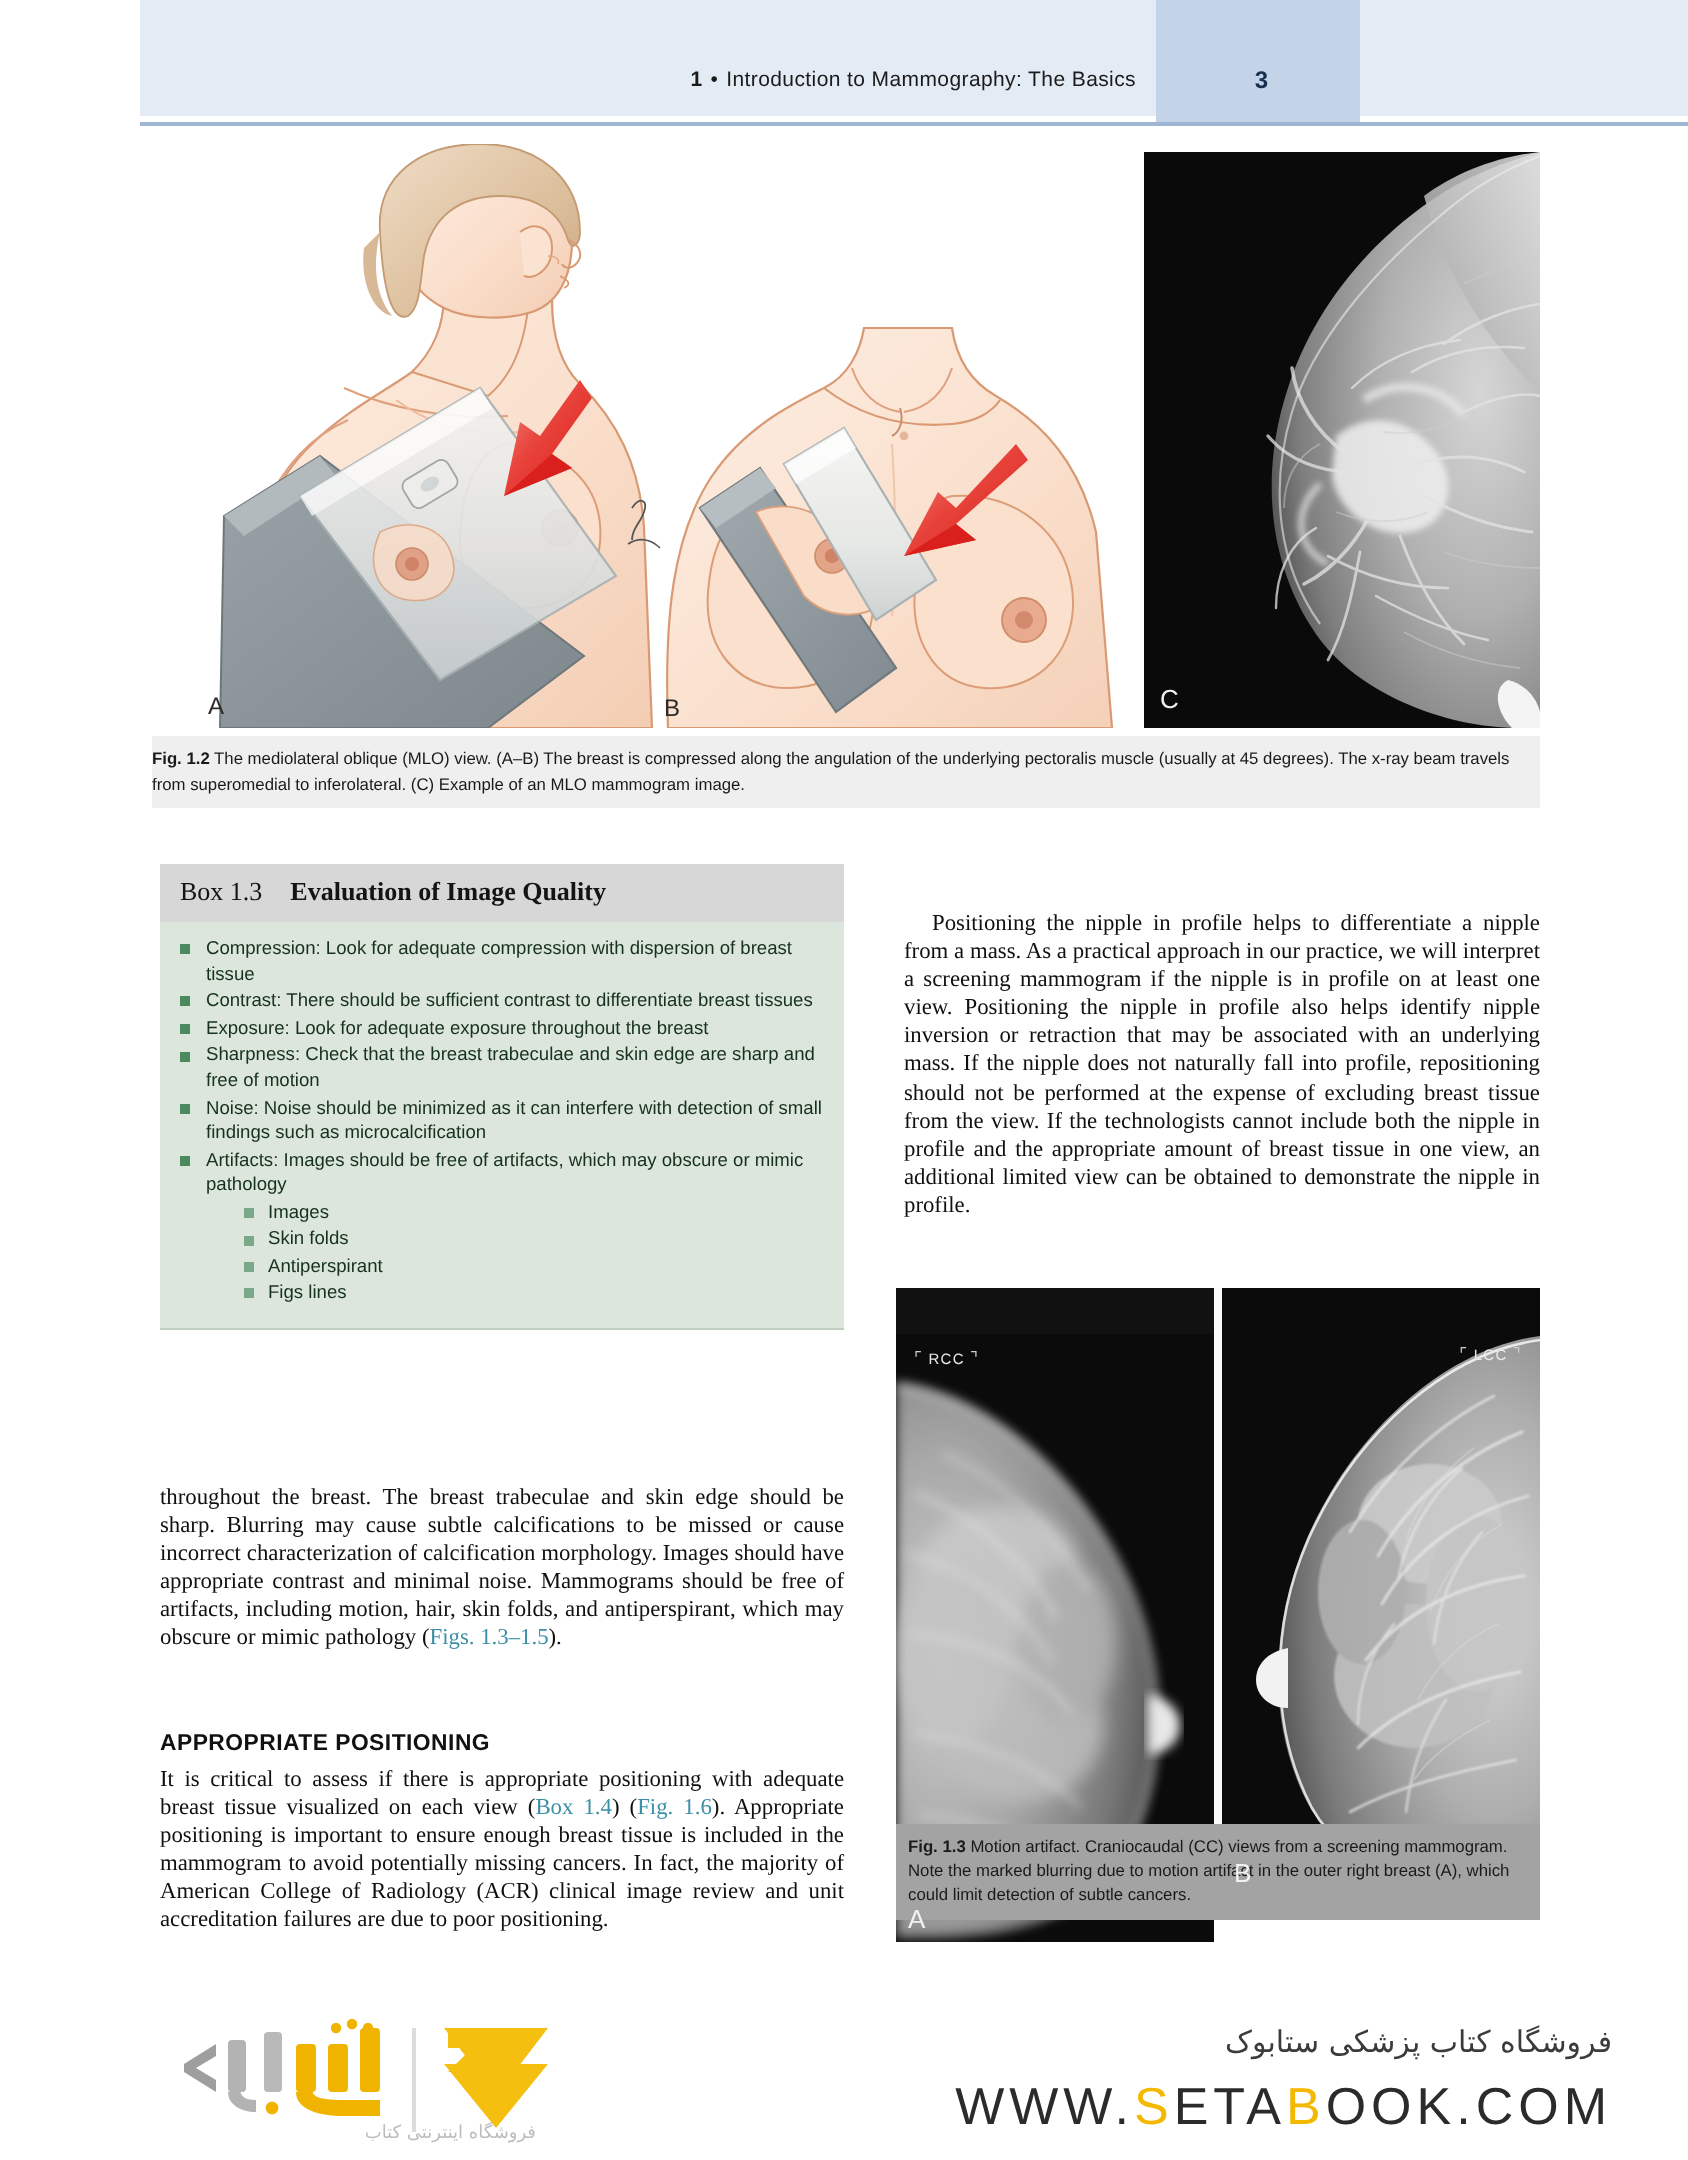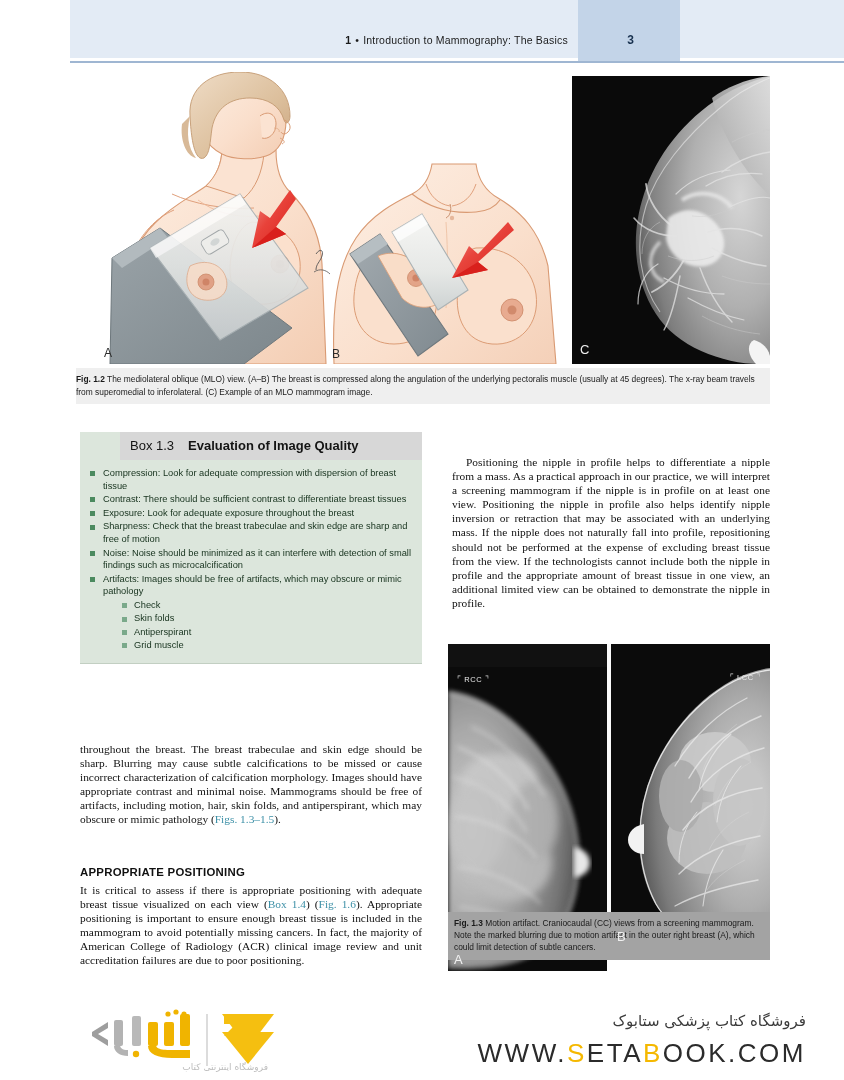--- a/index.html
+++ b/index.html
@@ -76,22 +76,22 @@
 
   
   .box13{
     position:absolute;left:80px;top:432px;width:342px;
     background:#dce6dc;
     border-bottom:1px solid #c2cfc2;
   }
   .box13-head{
     background:#d7d7d7;
     padding:6px 10px 7px 10px;
-    font-family:Liberation Sans, sans-serif;
-    font-size:13px;color:#141414;margin-left:40px;
+    font-family:Liberation Serif, serif;
+    font-size:13px;color:#141414;
   }
   .box13-head .num{font-weight:normal;}
   .box13-head .ttl{font-weight:bold;margin-left:14px;}
   .box13-body{
     padding:7px 10px 10px 10px;
   }
   ul.blist{list-style:none;margin:0;padding:0;}
   ul.blist > li{
     position:relative;
     padding-left:13px;
@@ -436,24 +436,24 @@
     <div class="box13-body">
       <ul class="blist">
         <li>Compression: Look for adequate compression with dispersion of breast tissue</li>
         <li>Contrast: There should be sufficient contrast to differentiate breast tissues</li>
         <li>Exposure: Look for adequate exposure throughout the breast</li>
         <li>Sharpness: Check that the breast trabeculae and skin edge are sharp and free of motion</li>
         <li>Noise: Noise should be minimized as it can interfere with detection of small findings such as microcalcification</li>
         <li>
           <span>Artifacts: Images should be free of artifacts, which may obscure or mimic pathology</span>
           <ul class="sublist">
-            <li>Check</li>
+            <li>Images</li>
             <li>Skin folds</li>
             <li>Antiperspirant</li>
-            <li>Grid muscle</li>
+            <li>Figs lines</li>
           </ul>
         </li>
       </ul>
     </div>
   </div>
 
   <div class="col col-right-top">
     <p>Positioning the nipple in profile helps to differentiate a nipple from a mass. As a practical approach in our practice, we will interpret a screening mammogram if the nipple is in profile on at least one view. Positioning the nipple in profile also helps identify nipple inversion or retraction that may be associated with an underlying mass. If the nipple does not naturally fall into profile, repositioning should not be performed at the expense of excluding breast tissue from the view. If the technologists cannot include both the nipple in profile and the appropriate amount of breast tissue in one view, an additional limited view can be obtained to demonstrate the nipple in profile.</p>
   </div>
 

